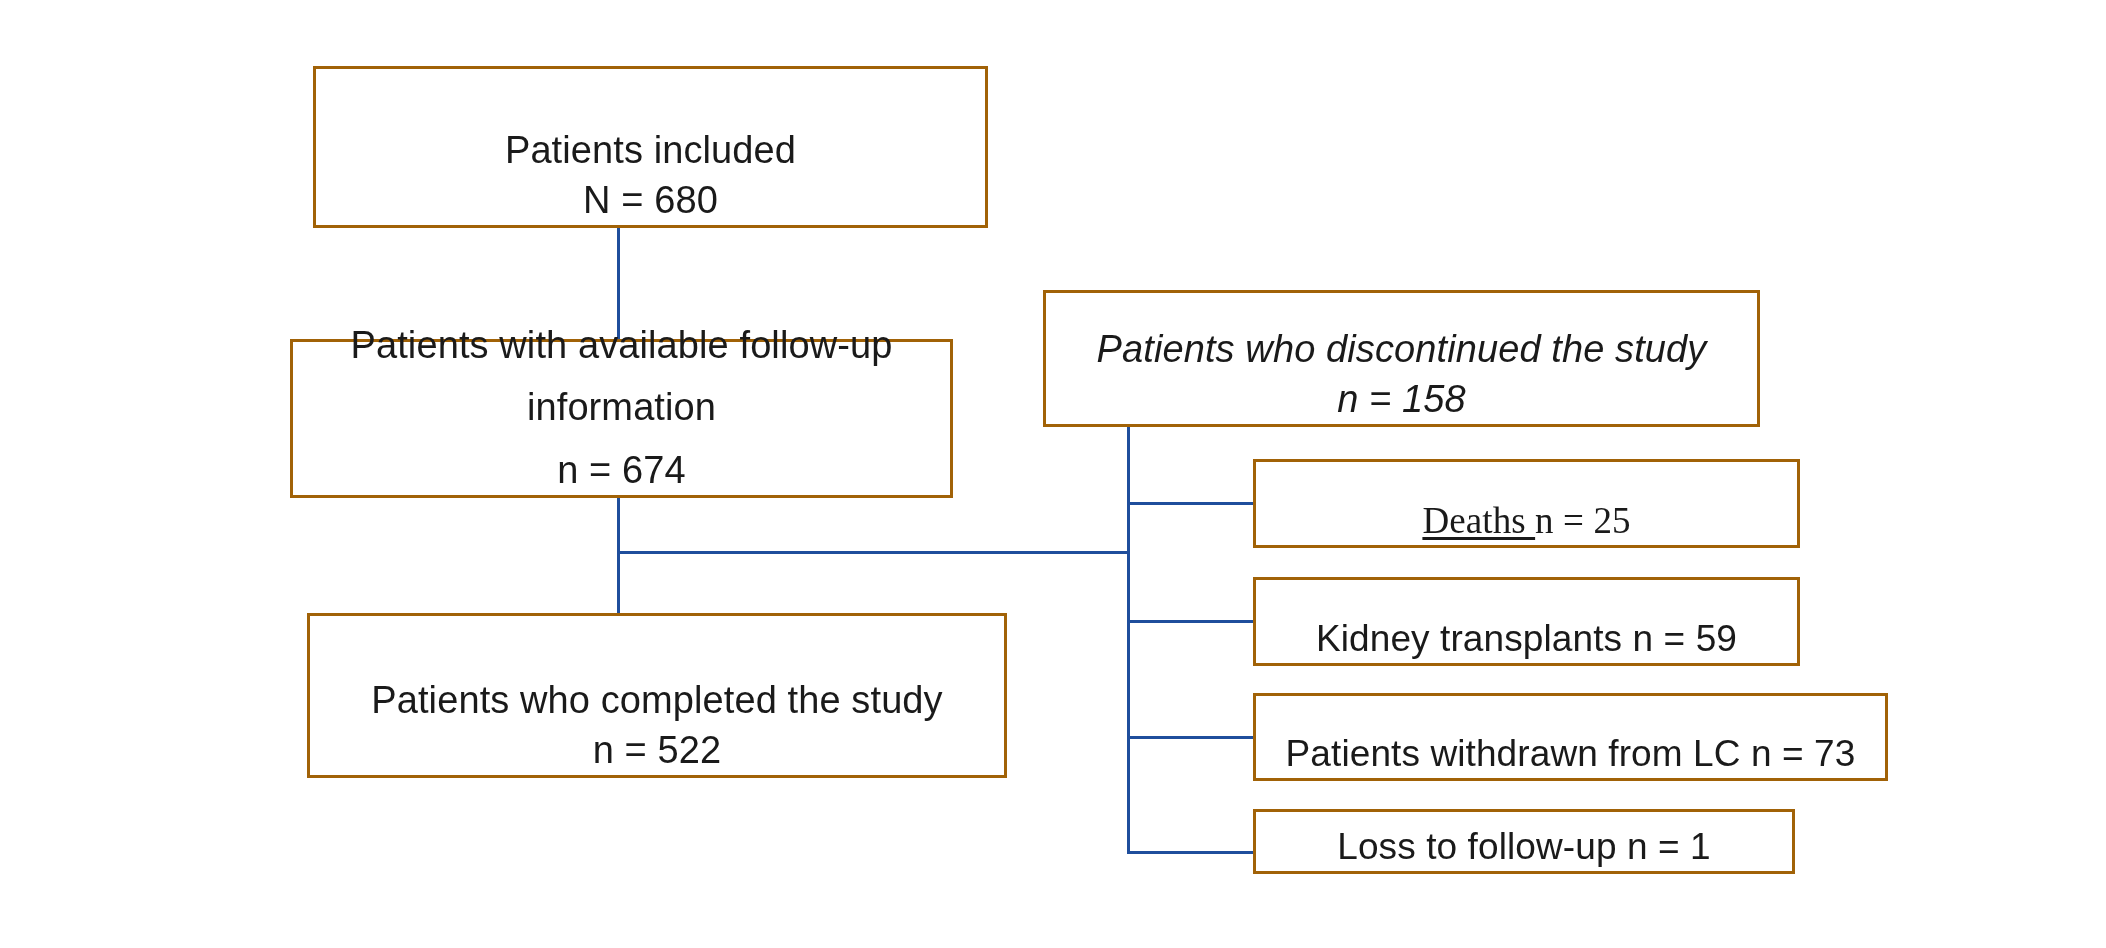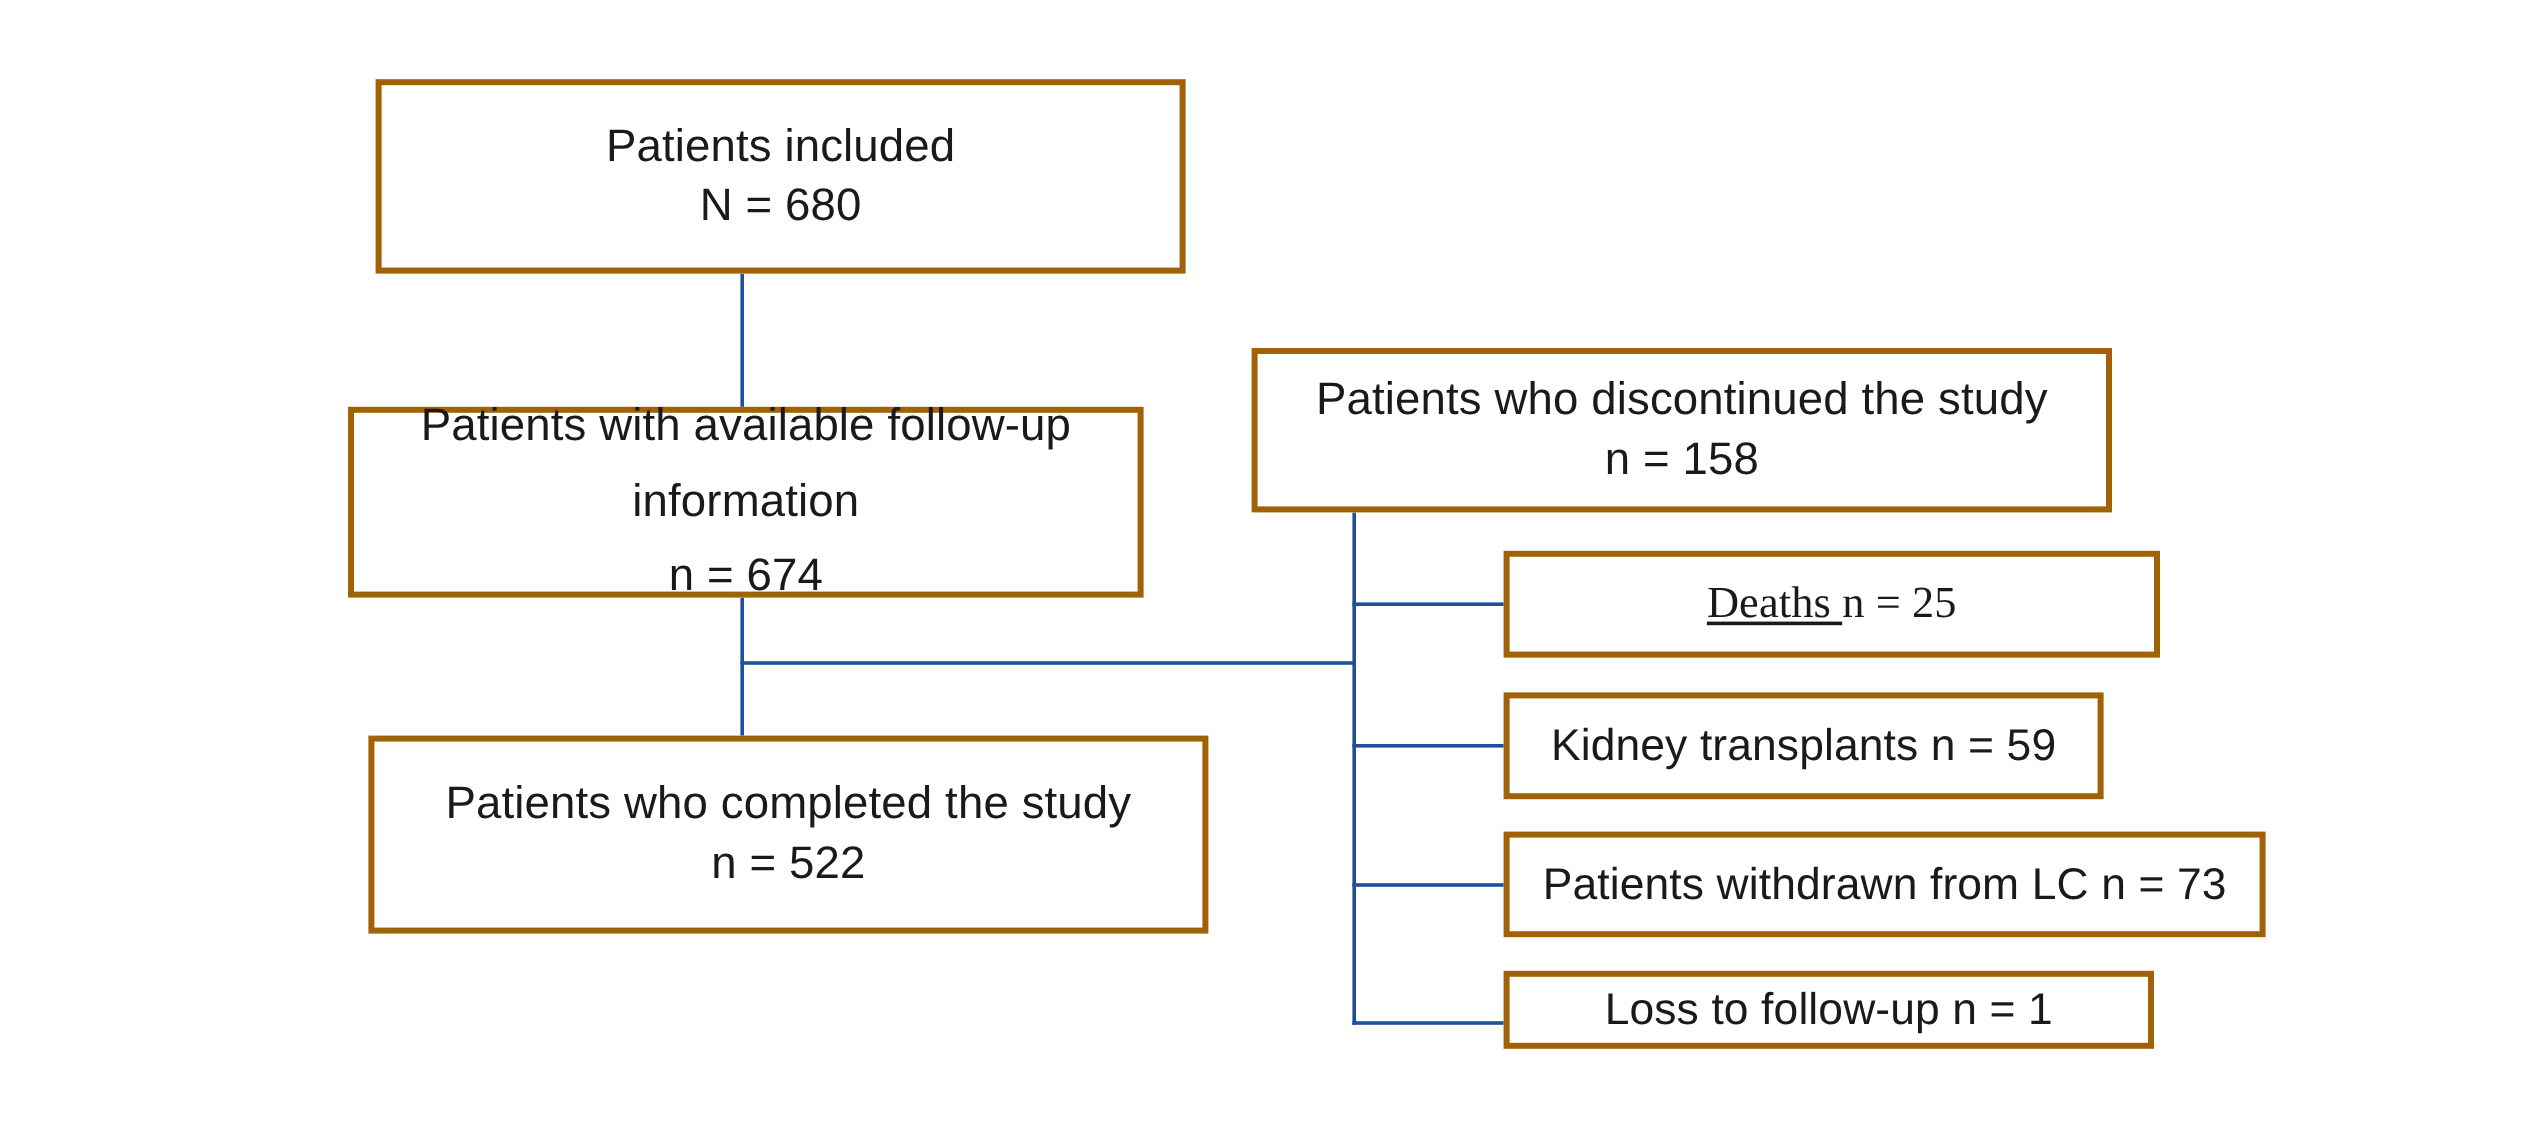--- a/index.html
+++ b/index.html
@@ -15,26 +15,26 @@
     position: relative;
     width: 2106px;
     height: 948px;
     background: #ffffff;
     overflow: hidden;
   }
   
   .node {
     position: absolute;
     box-sizing: border-box;
-    border: 5px solid #a16207;
+    border: 3px solid #a16207;
     background: #ffffff;
     display: flex;
     flex-direction: column;
     align-items: center;
-    justify-content: center;
+    justify-content: flex-end;
     text-align: center;
     color: #1a1a1a;
     font-size: 38px;
     line-height: 1.3;
     letter-spacing: 0.1px;
     z-index: 3;
   }
   .node .line {
     display: block;
     white-space: nowrap;
@@ -82,30 +82,30 @@
     <span class="line">Patients with available follow-up</span>
     <span class="line">information</span>
     <span class="line">n = 674</span>
   </div>
 
   <div class="node" style="left:307px; top:613px; width:700px; height:165px;">
     <span class="line">Patients who completed the study</span>
     <span class="line">n = 522</span>
   </div>
 
-  <div class="node" style="left:1043px; top:290px; width:717px; height:137px;">
+  <div class="node" style="left:1043px; top:290px; width:717px; height:137px;font-style:italic;">
     <span class="line">Patients who discontinued the study</span>
     <span class="line">n = 158</span>
   </div>
 
   <div class="node narrowtext" style="left:1253px; top:459px; width:547px; height:89px;font-family:Liberation Serif, serif;">
     <span class="line"><span class="underlined">Deaths </span><span> n = 25</span></span>
   </div>
 
-  <div class="node narrowtext" style="left:1253px; top:577px; width:500px; height:89px;">
+  <div class="node narrowtext" style="left:1253px; top:577px; width:547px; height:89px;">
     <span class="line"><span>Kidney transplants</span><span>  n = 59</span></span>
   </div>
 
   <div class="node narrowtext" style="left:1253px; top:693px; width:635px; height:88px;">
     <span class="line"><span>Patients withdrawn from LC</span><span>  n = 73</span></span>
   </div>
 
   <div class="node narrowtext" style="left:1253px; top:809px; width:542px; height:65px;">
     <span class="line"><span>Loss to follow-up</span><span>  n = 1</span></span>
   </div>

